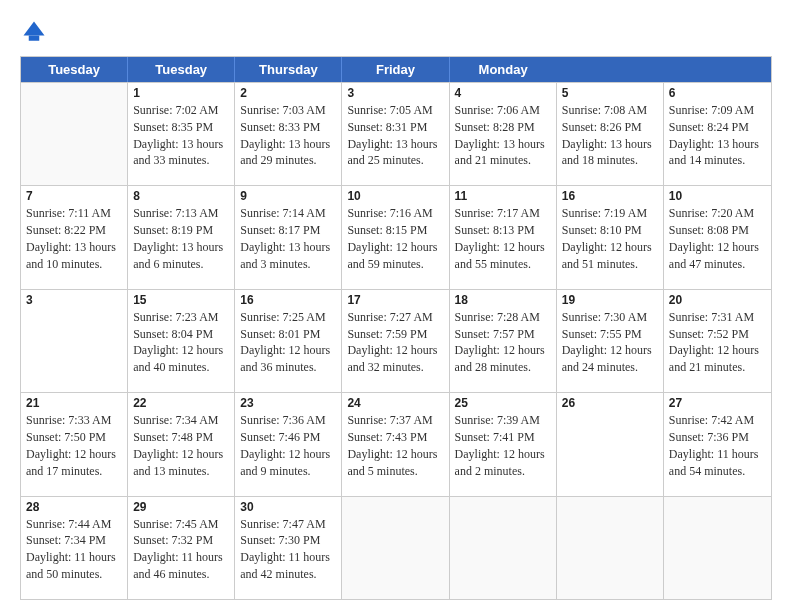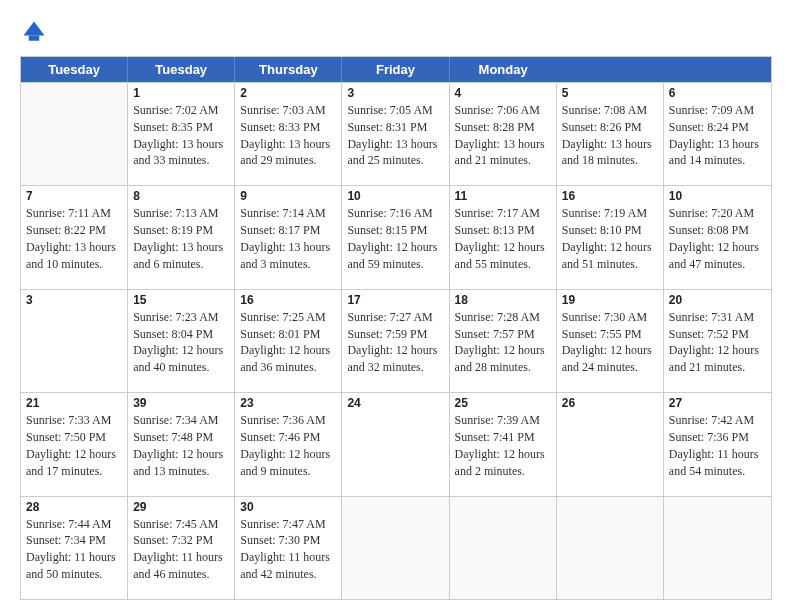--- a/index.html
+++ b/index.html
@@ -228,29 +228,30 @@
             <div class="day-num">20</div>
             <div class="day-info">Sunrise: 7:31 AM<br>Sunset: 7:52 PM<br>Daylight: 12 hours and 21 minutes.</div>
           </div>
         </div>
         <div class="cal-week">
           <div class="cal-cell">
             <div class="day-num">21</div>
             <div class="day-info">Sunrise: 7:33 AM<br>Sunset: 7:50 PM<br>Daylight: 12 hours and 17 minutes.</div>
           </div>
           <div class="cal-cell">
-            <div class="day-num">39</div>
+            <div class="day-num">22</div>
             <div class="day-info">Sunrise: 7:34 AM<br>Sunset: 7:48 PM<br>Daylight: 12 hours and 13 minutes.</div>
           </div>
           <div class="cal-cell">
             <div class="day-num">23</div>
             <div class="day-info">Sunrise: 7:36 AM<br>Sunset: 7:46 PM<br>Daylight: 12 hours and 9 minutes.</div>
           </div>
           <div class="cal-cell">
             <div class="day-num">24</div>
+            <div class="day-info">Sunrise: 7:37 AM<br>Sunset: 7:43 PM<br>Daylight: 12 hours and 5 minutes.</div>
           </div>
           <div class="cal-cell">
             <div class="day-num">25</div>
             <div class="day-info">Sunrise: 7:39 AM<br>Sunset: 7:41 PM<br>Daylight: 12 hours and 2 minutes.</div>
           </div>
           <div class="cal-cell">
             <div class="day-num">26</div>
           </div>
           <div class="cal-cell">
             <div class="day-num">27</div>

